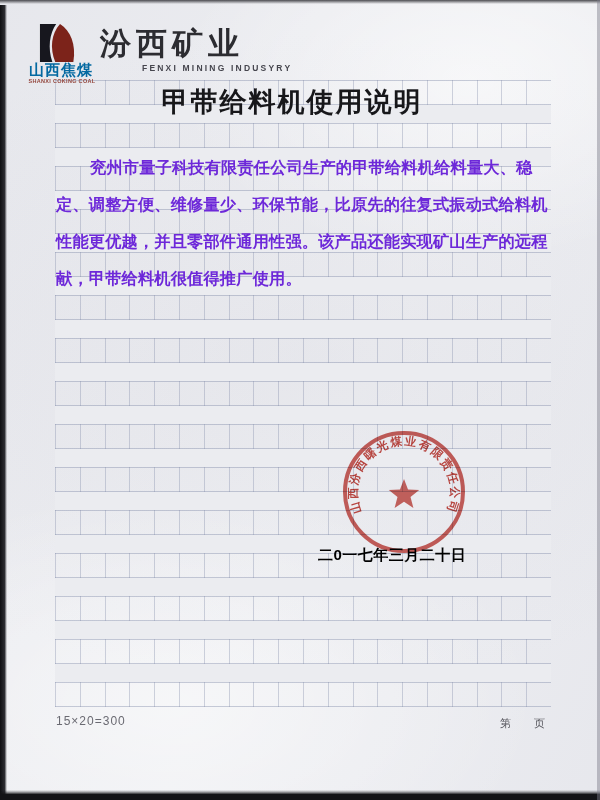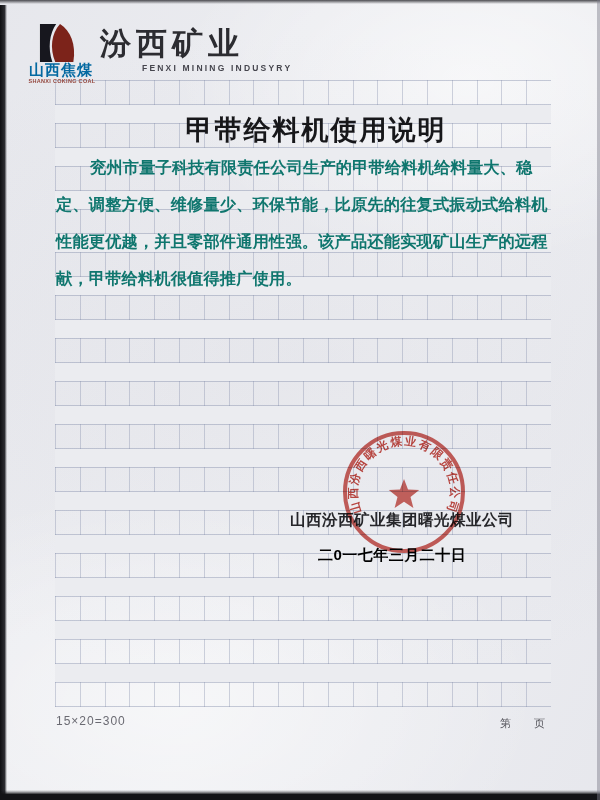--- a/index.html
+++ b/index.html
@@ -31,25 +31,25 @@
     repeating-linear-gradient(to right, rgba(128,138,168,.36) 0 1px, transparent 1px 24.8px);}
 
   
   .org-cn{left:28px;top:61px;width:66px;font-size:15px;font-weight:700;letter-spacing:1px;
           color:#0369a1;text-align:center;}
   .org-en{left:26px;top:78px;width:72px;font-size:5.5px;font-weight:700;letter-spacing:.3px;
           color:#93453c;text-align:center;white-space:nowrap;}
   .brand-cn{left:100px;top:23px;font-size:31px;font-weight:700;letter-spacing:5px;color:#2c2c31;}
   .brand-en{left:102px;top:63px;font-size:8.5px;font-weight:700;letter-spacing:2.2px;color:#46464e;padding-left:40px;}
 
-  .doc-title{left:68px;top:84px;width:496px;text-align:center;font-size:27px;font-weight:700;
-             letter-spacing:2px;color:#17171a;margin-top:28px;}
+  .doc-title{left:44px;top:84px;width:496px;text-align:center;font-size:27px;font-weight:700;
+             letter-spacing:2px;color:#17171a;}
 
   .body-text{left:56px;top:149px;width:494px;font-size:16.2px;font-weight:600;
-             letter-spacing:.2px;color:#0f766e;line-height:37px;}
+             letter-spacing:.2px;color:#6d28d9;line-height:37px;}
   .body-text .bline{white-space:nowrap;height:37px;}
   .body-text .indent{padding-left:34px;}
 
   .sig-company{left:290px;top:510px;font-size:15.5px;font-weight:600;letter-spacing:.5px;color:#26262a;}
   .sig-date{left:318px;top:546px;font-size:15px;font-weight:600;letter-spacing:.5px;color:#000000;}
 
   .stamp{left:339px;top:427px;width:130px;height:130px;mix-blend-mode:multiply;opacity:.92;}
   .stamp text{font-family:"Liberation Sans",sans-serif;font-size:11.5px;font-weight:700;
               letter-spacing:2px;fill:#c23b34;}
 
@@ -78,21 +78,20 @@
 
   <div class="abs doc-title">甲带给料机使用说明</div>
 
   <div class="abs body-text">
     <div class="bline indent">兖州市量子科技有限责任公司生产的甲带给料机给料量大、稳</div>
     <div class="bline">定、调整方便、维修量少、环保节能，比原先的往复式振动式给料机</div>
     <div class="bline">性能更优越，并且零部件通用性强。该产品还能实现矿山生产的远程</div>
     <div class="bline">献，甲带给料机很值得推广使用。</div>
   </div>
 
-  <div class="abs sig-company">山西汾西矿业集团曙光煤业公司</div>
   <div class="abs sig-date">二0一七年三月二十日</div>
 
   <div class="abs stamp">
     <svg width="130" height="130" viewBox="0 0 130 130">
       <circle cx="65" cy="65" r="59" fill="none" stroke="#c23b34" stroke-width="4" opacity="0.88"></circle>
       <defs>
         <path id="sealArc" d="M 22.4,84.9 A 47 47 0 1 1 107.6,84.9" fill="none"></path>
       </defs>
       <text>
         <textPath href="#sealArc" startOffset="0">山西汾西曙光煤业有限责任公司</textPath>

